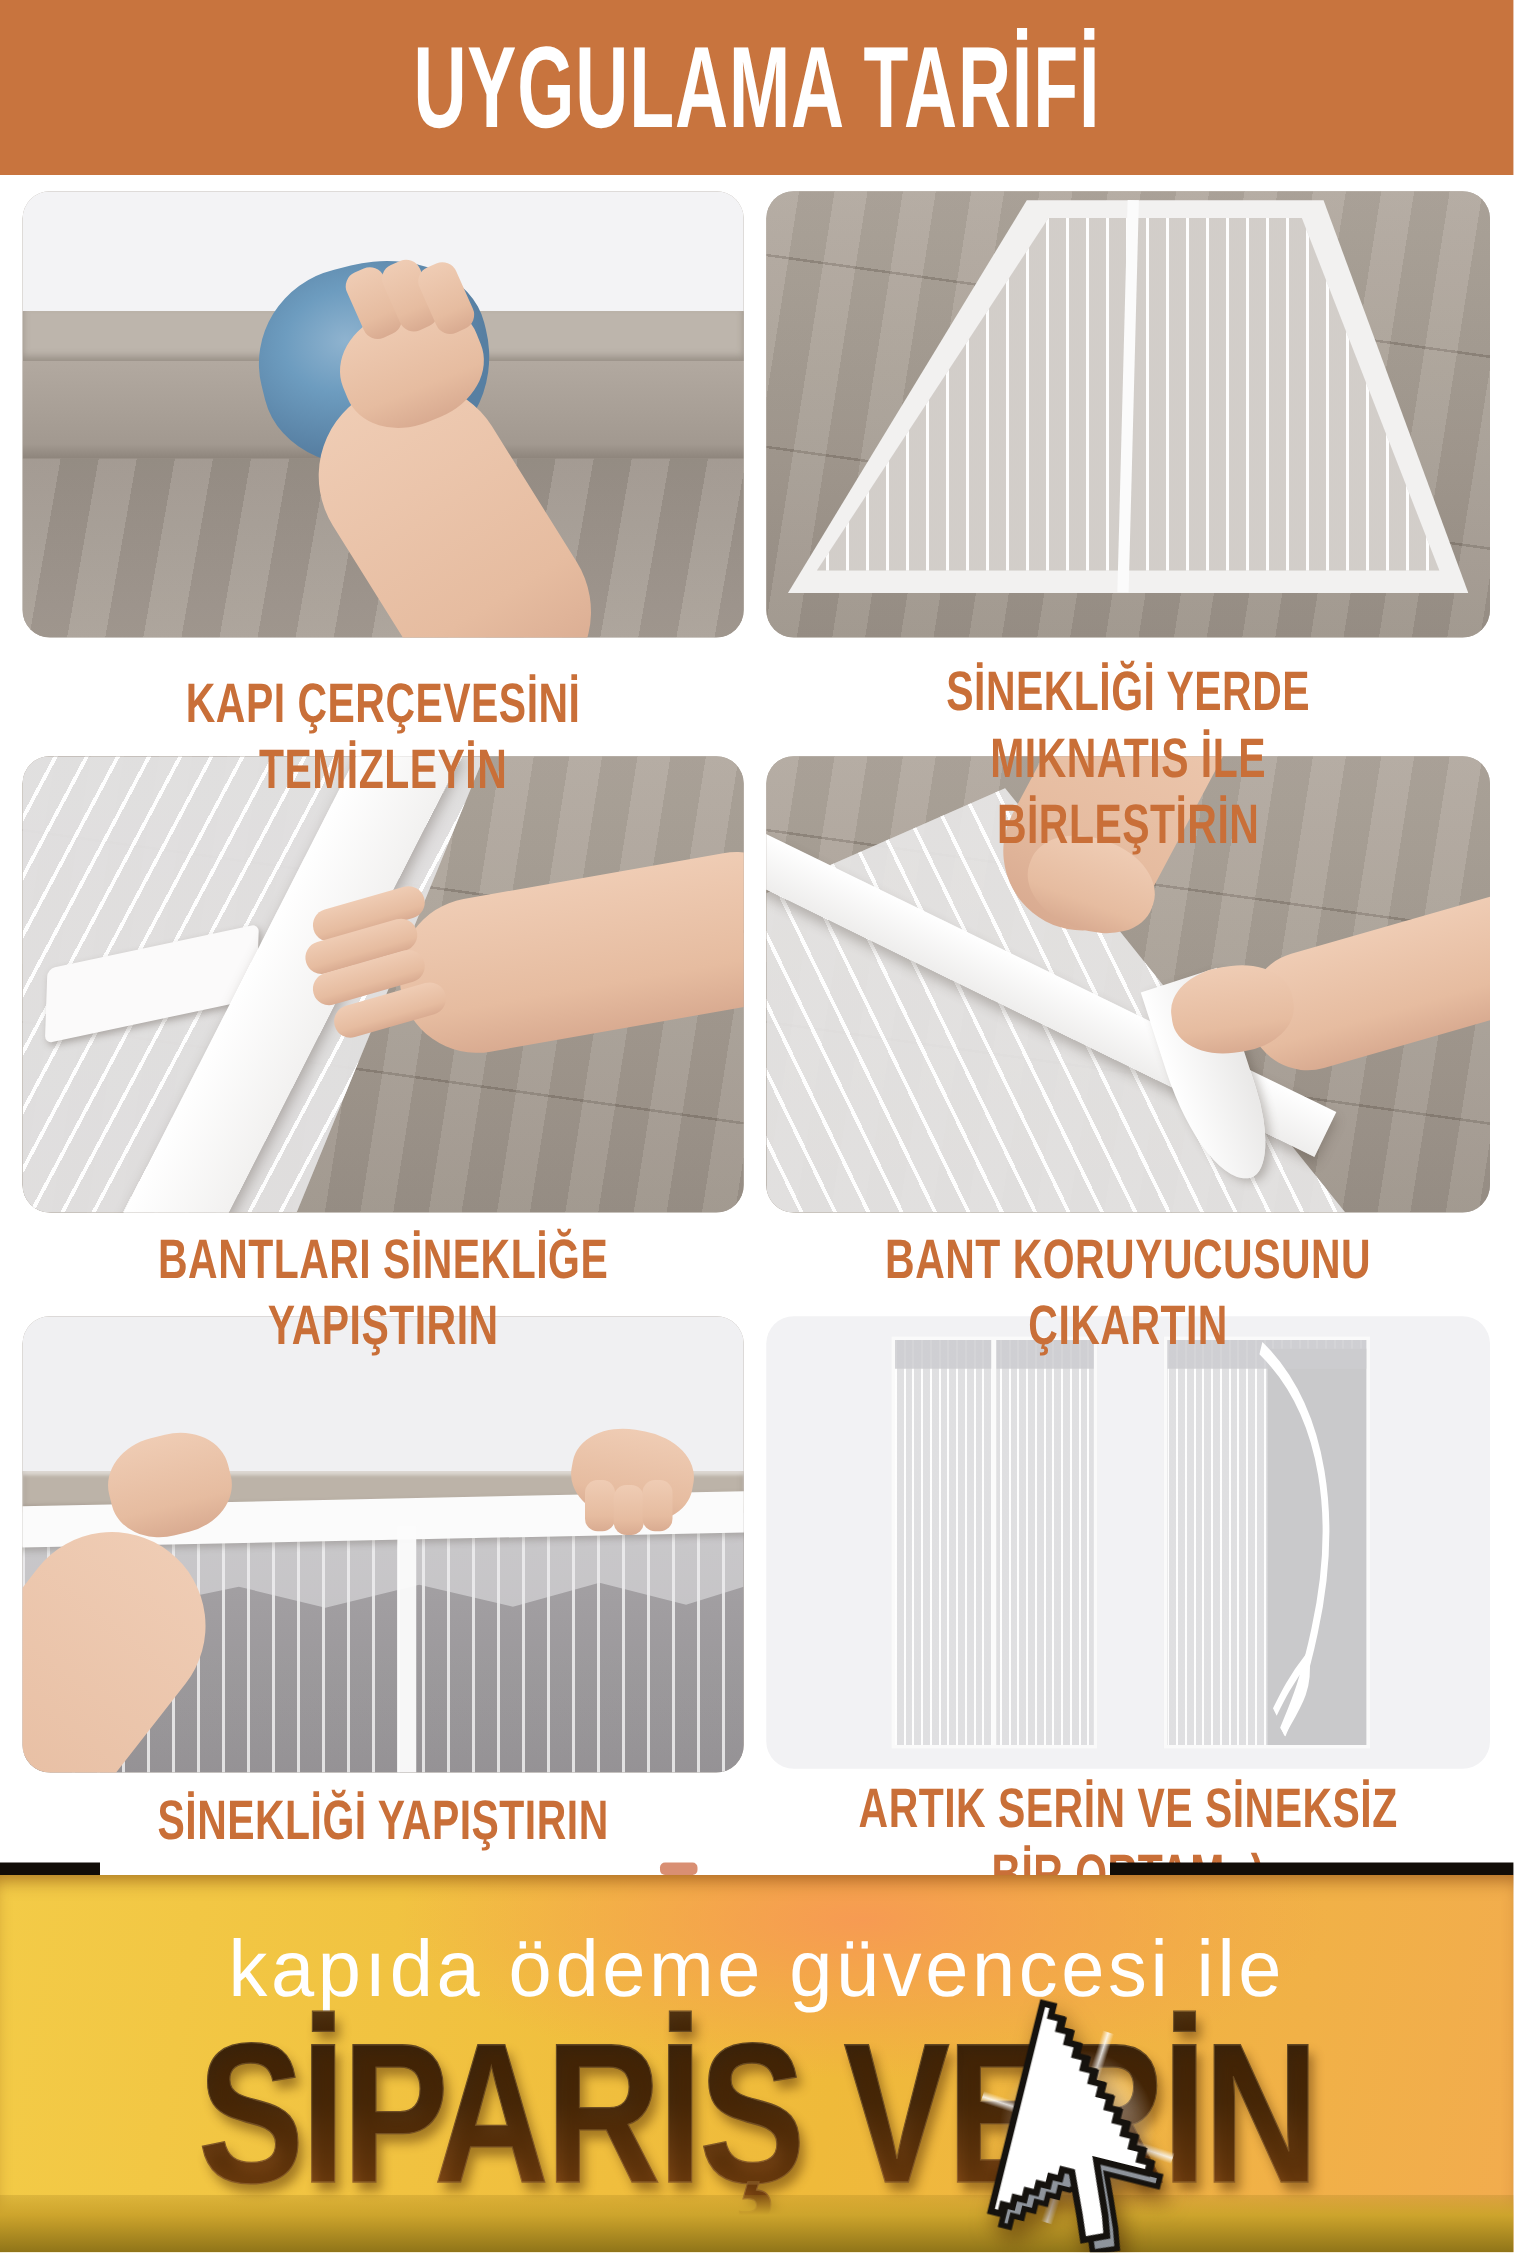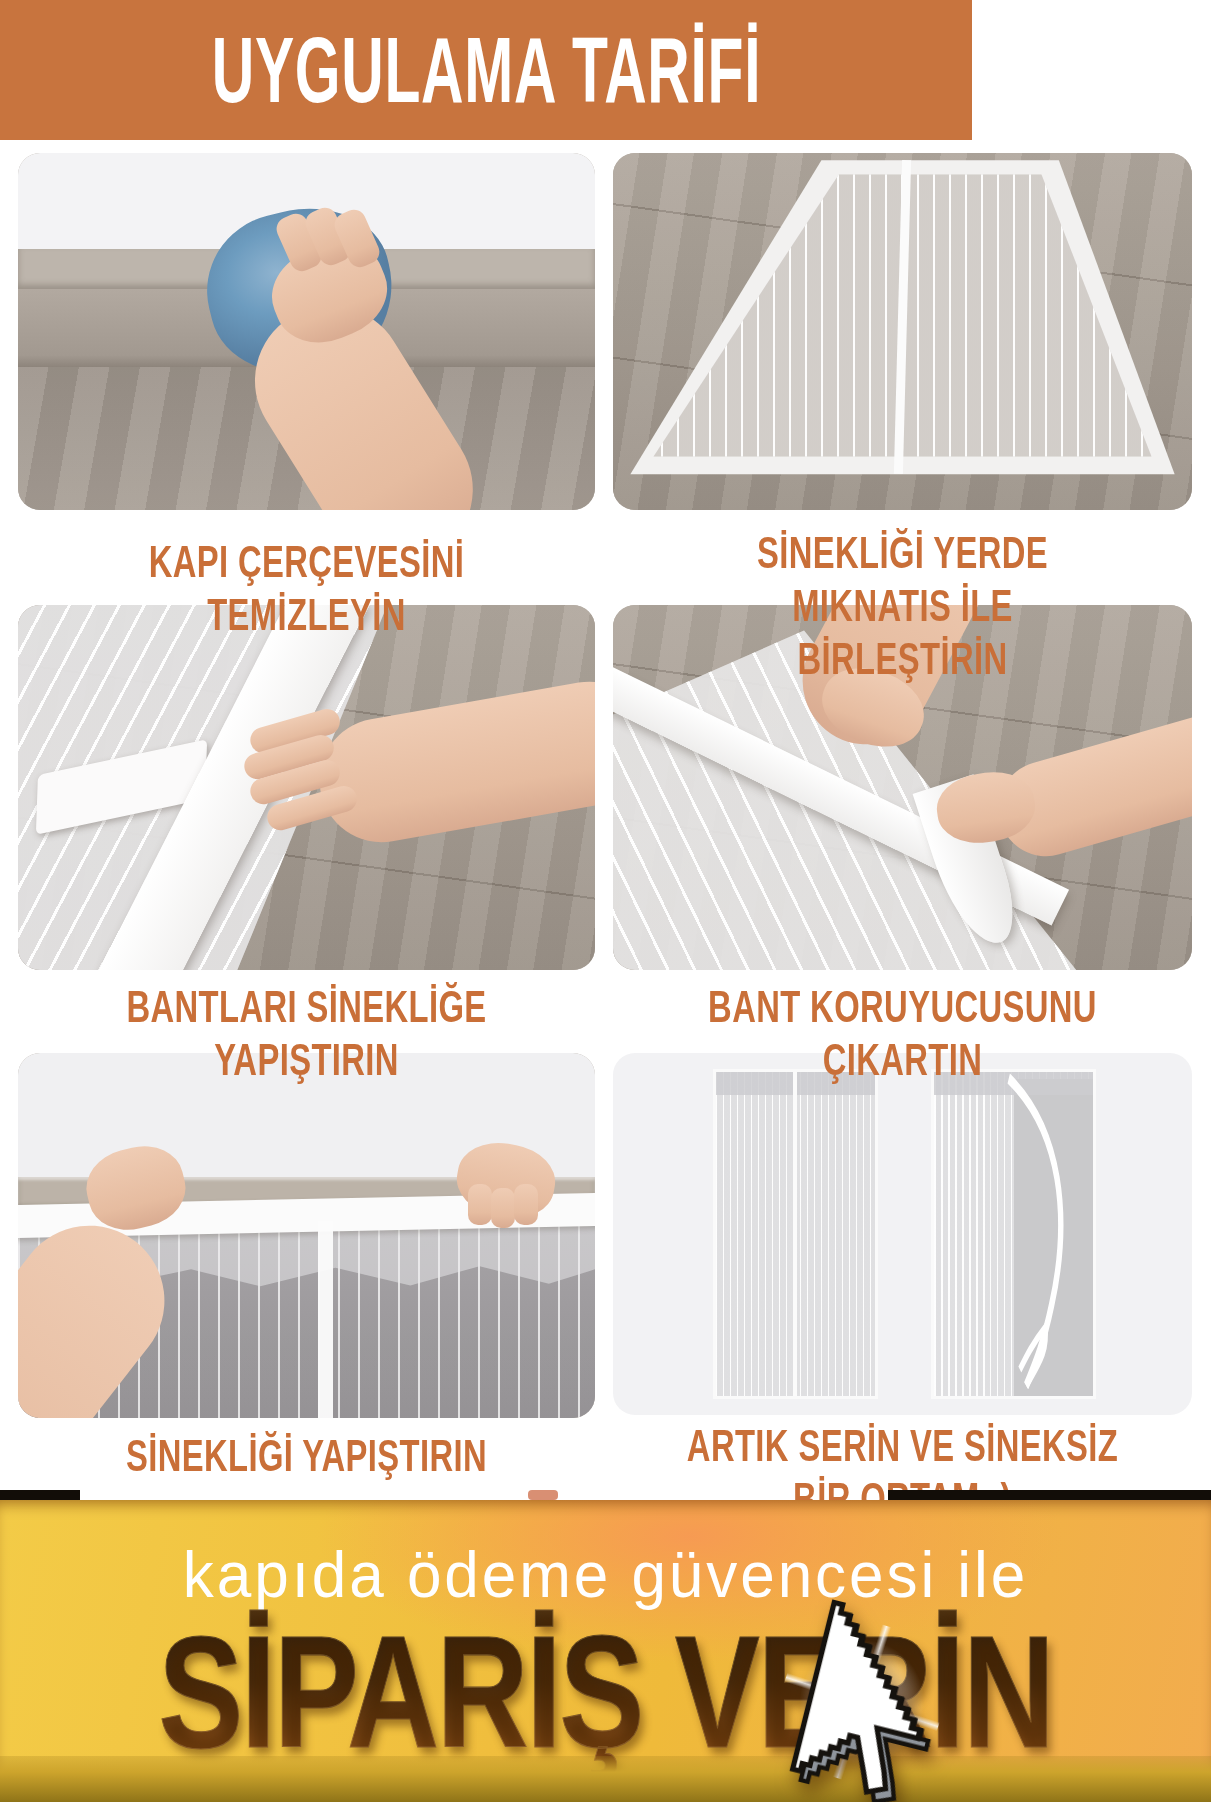--- a/index.html
+++ b/index.html
@@ -1,20 +1,20 @@
 <!DOCTYPE html>
 <html><head>
 <meta charset="utf-8">
 <style>
   html,body{margin:0;padding:0;background:#ffffff;}
   .page{position:relative;width:1211px;height:1802px;background:#ffffff;overflow:hidden;
         font-family:"Liberation Sans","DejaVu Sans",sans-serif;}
 
   
-  .header{position:absolute;left:0;top:0;width:972px;height:140px;background:#c8743e;
+  .header{position:absolute;left:0;top:0;width:1211px;height:140px;background:#c8743e;
           display:flex;align-items:center;justify-content:center;}
   .header .title{color:#ffffff;font-size:84px;font-weight:800;letter-spacing:1px;
           display:inline-block;transform:scale(0.70,1.10);white-space:nowrap;}
 
   
   .panel{position:absolute;border-radius:22px;overflow:hidden;background:#b0a79d;}
   .panel *{position:absolute;}
   .p1{left:18px;top:153px;width:577px;height:357px;}
   .p2{left:613px;top:153px;width:579px;height:357px;}
   .p3{left:18px;top:605px;width:577px;height:365px;}

